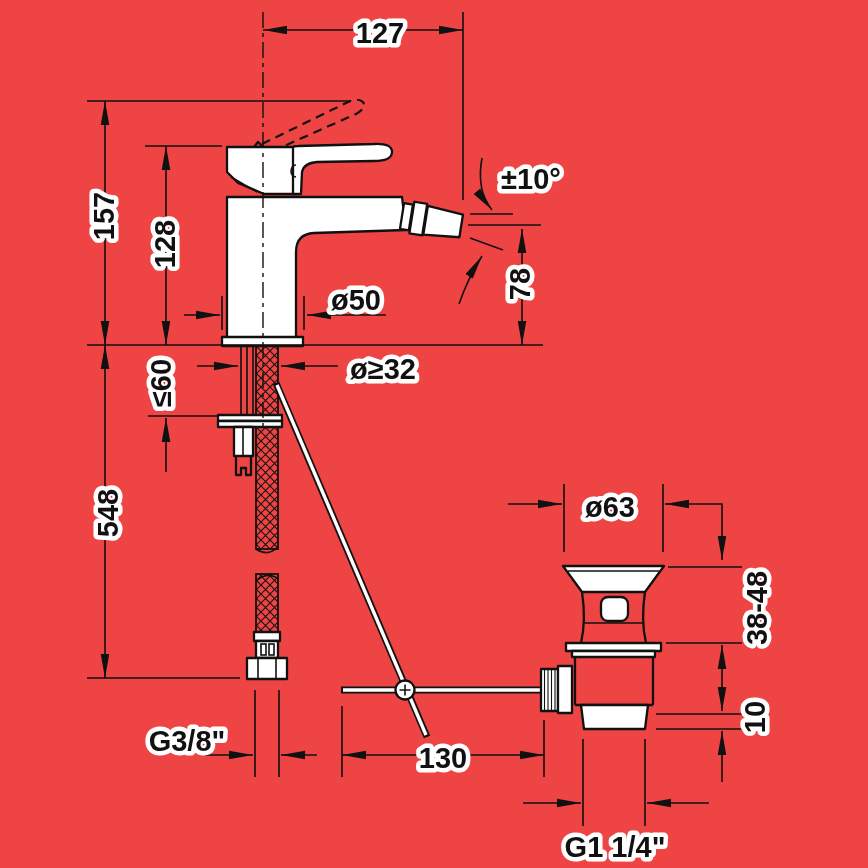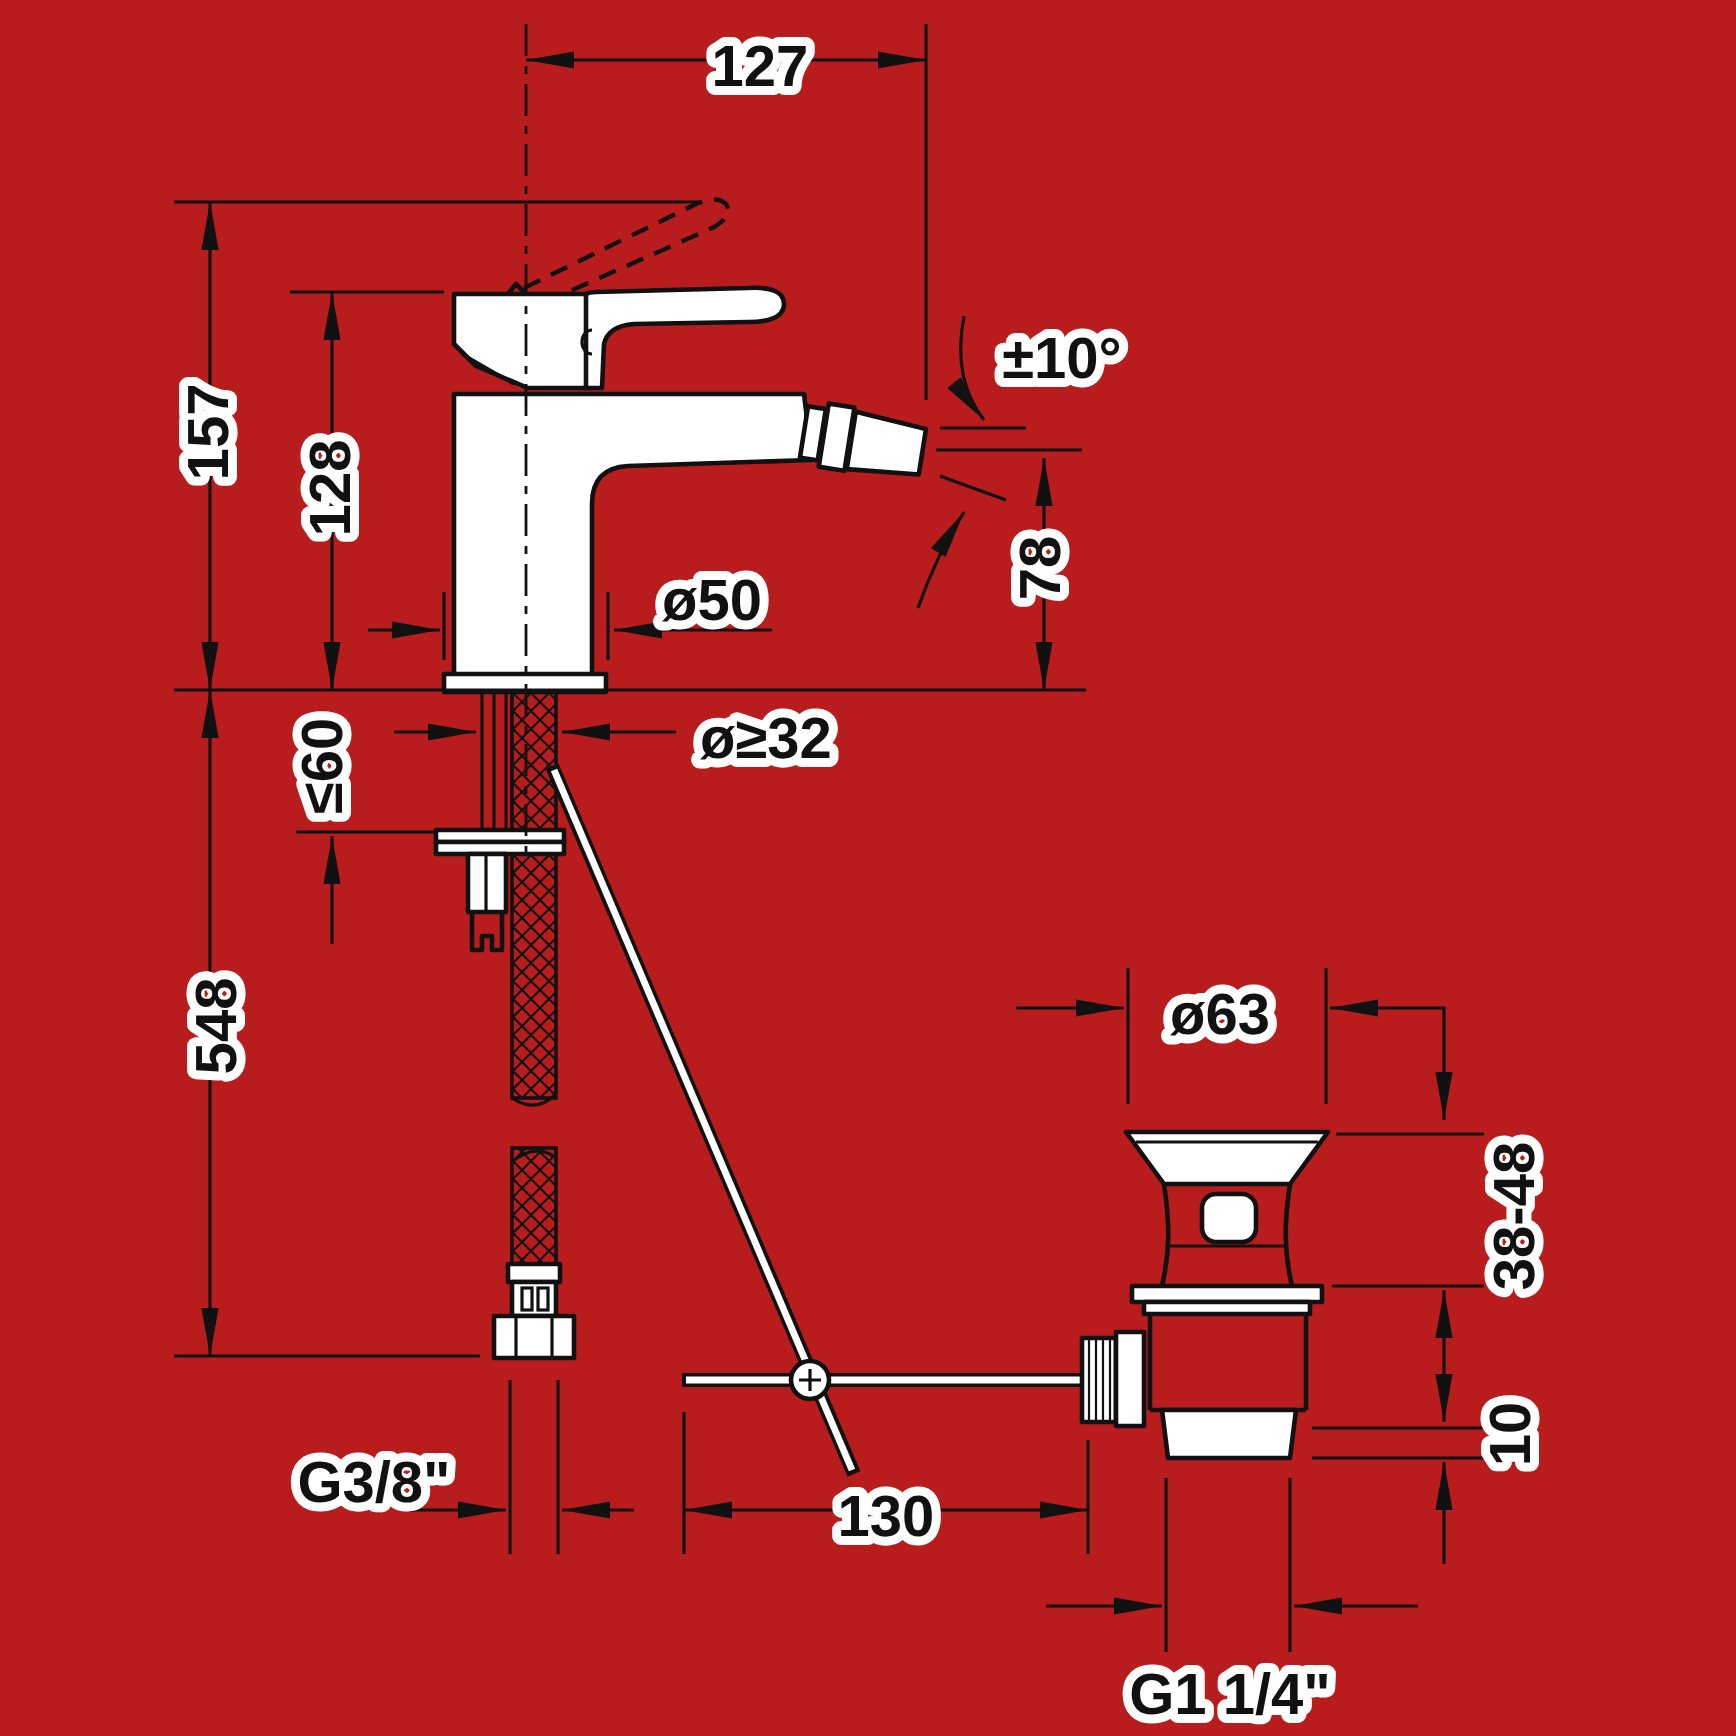--- a/index.html
+++ b/index.html
@@ -1,16 +1,16 @@
 <!DOCTYPE html>
 <html><head>
 <meta charset="utf-8">
 <style>
   html,body{margin:0;padding:0;background:#ffffff;}
-  .canvas{position:relative;width:868px;height:868px;background:#b91c1c;overflow:hidden;
+  .canvas{position:relative;width:868px;height:868px;background:#ef4444;overflow:hidden;
           font-family:"Liberation Sans", sans-serif;}
   svg{display:block;}
   .shape{fill:#ffffff;stroke:#111111;stroke-width:2.3;stroke-linejoin:round;}
   .ln{fill:none;stroke:#111111;stroke-width:2.3;stroke-linejoin:round;}
   .thin{fill:none;stroke:#111111;stroke-width:1.6;}
   .dim{fill:none;stroke:#111111;stroke-width:1.6;}
   .cl{fill:none;stroke:#111111;stroke-width:1.4;stroke-dasharray:16 5 4 5;}
   .dash{fill:none;stroke:#111111;stroke-width:2.2;stroke-dasharray:9 6;}
   .rodb{fill:none;stroke:#111111;stroke-width:7;stroke-linecap:butt;}
   .rodw{fill:none;stroke:#ffffff;stroke-width:3.4;stroke-linecap:butt;}

